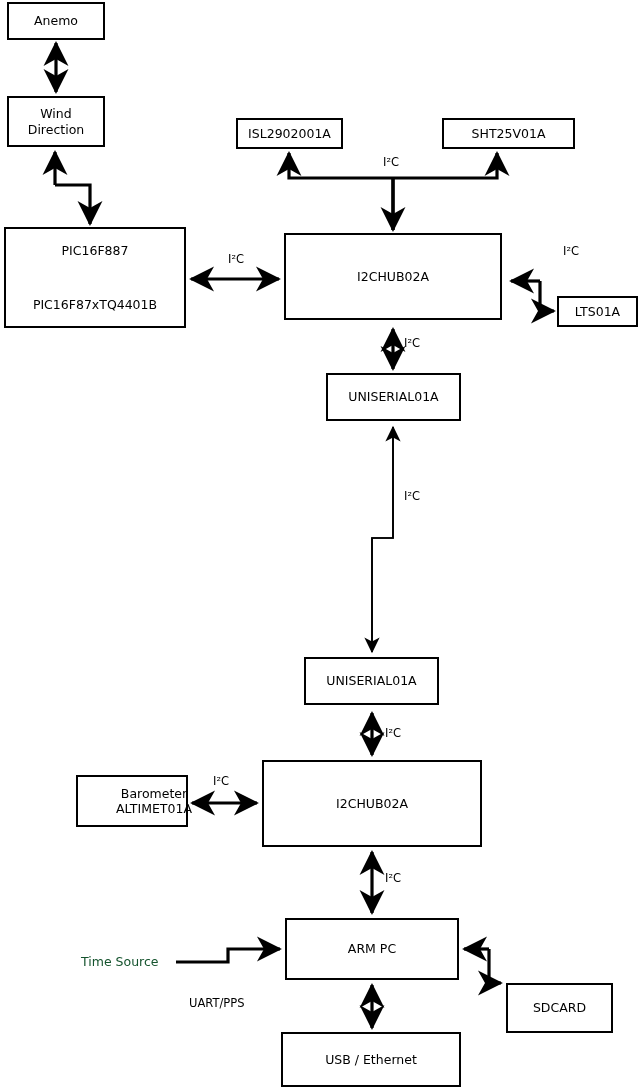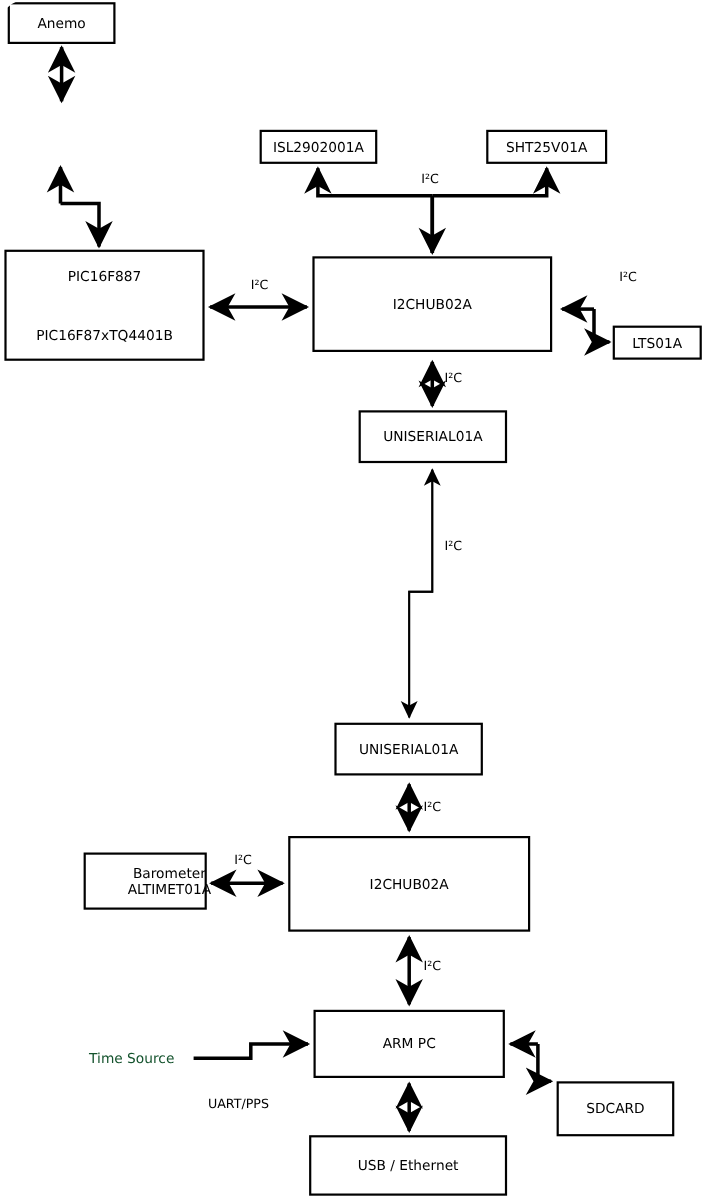--- a/index.html
+++ b/index.html
@@ -8,21 +8,20 @@
     padding: 0;
     background: #ffffff;
   }
   #canvas {
     position: relative;
     width: 640px;
     height: 1089px;
     background: #ffffff;
     font-family: "DejaVu Sans", sans-serif;
     overflow: hidden;
-    border-radius: 23px;
   }
   .node {
     position: absolute;
     box-sizing: border-box;
     border: 2px solid #000000;
     background: #ffffff;
     display: flex;
     align-items: center;
     justify-content: center;
     text-align: center;
@@ -144,31 +143,35 @@
 
     <g>
       <path class="w-thick" d="M372,985 L372,1028" marker-end="url(#ahThick)" marker-start="url(#ahThickStart)"></path>
     </g>
   </svg>
 
   <div class="node" style="left:7px; top:2px; width:98px; height:38px;">
     <span>Anemo</span>
   </div>
 
+  <div class="node" style="left:7px; top:96px; width:98px; height:51px; flex-direction:column;">
+    <span>Wind</span>
+    <span>Direction</span>
+  </div>
 
   <div class="node" style="left:4px; top:227px; width:182px; height:101px; flex-direction:column;gap:38px;">
     <span>PIC16F887</span>
     <span>PIC16F87xTQ4401B</span>
   </div>
 
   <div class="node" style="left:236px; top:118px; width:107px; height:31px;">
     <span>ISL2902001A</span>
   </div>
 
-  <div class="node" style="left:442px; top:118px; width:110px; height:31px;">
+  <div class="node" style="left:442px; top:118px; width:133px; height:31px;">
     <span>SHT25V01A</span>
   </div>
 
   <div class="node" style="left:284px; top:233px; width:218px; height:87px;">
     <span>I2CHUB02A</span>
   </div>
 
   <div class="node" style="left:557px; top:296px; width:81px; height:31px;">
     <span>LTS01A</span>
   </div>

